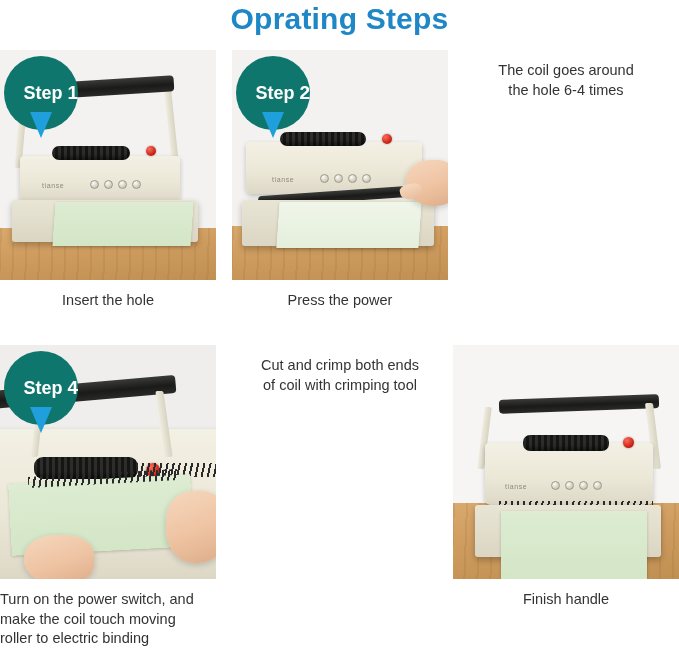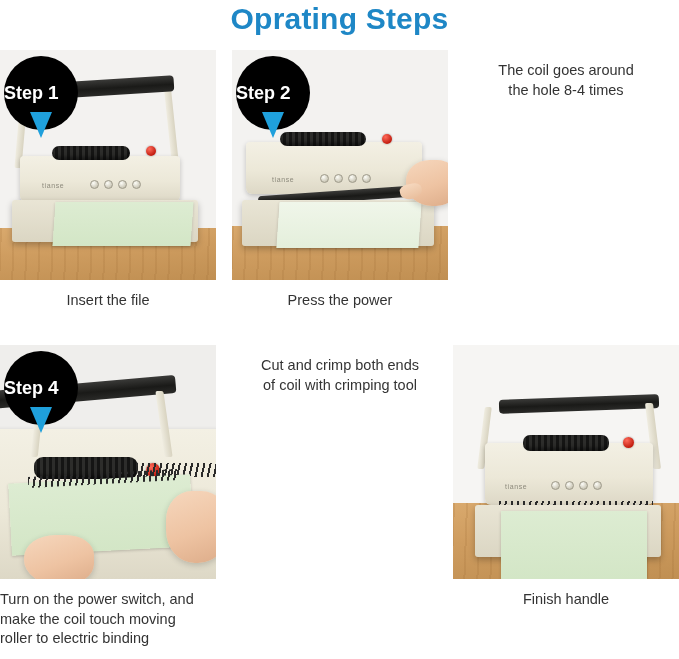--- a/index.html
+++ b/index.html
@@ -50,23 +50,23 @@
     text-align: center;
     white-space: pre-line;
   }
   .caption.left { text-align: left; }
 
   
   .badge {
     position: absolute; left: 4px; top: 6px;
     width: 74px; height: 74px;
     border-radius: 50%;
-    background: #000000;
+    background: #0f766e;
     z-index: 8;
-    display: flex; align-items: center; justify-content: flex-start;
+    display: flex; align-items: center; justify-content: flex-end;
   }
   .badge .tail {
     position: absolute; left: 50%; top: 56px;
     width: 0; height: 0;
     margin-left: -11px;
     border-left: 11px solid transparent;
     border-right: 11px solid transparent;
     border-top: 26px solid #1fa0dc;
   }
   .badge .btxt {
@@ -207,21 +207,21 @@
           <div class="dial" style="left:132px;top:130px;width:9px;height:9px;"></div>
           <div class="mach-base" style="left:12px;top:150px;width:186px;height:42px;"></div>
           <div class="paper" style="left:54px;top:152px;width:138px;height:44px;transform:skewX(-4deg);"></div>
           <div class="badge">
             <span class="tail"></span>
             <span class="btxt">
               <span>Step</span> <b>1</b>
             </span>
           </div>
         </div>
-        <div class="caption">Insert the file</div>
+        <div class="caption">Insert the hole</div>
       </div>
 
       <div class="cell col-2">
         <div class="photo">
           <div class="wall" style="height:176px;"></div>
           <div class="desk" style="top:176px;height:54px;">
             <div class="deskgrain"></div>
           </div>
           <div class="mach-body" style="left:14px;top:92px;width:176px;height:52px;"></div>
           <div class="roller" style="left:48px;top:82px;width:86px;height:14px;"></div>
@@ -241,21 +241,21 @@
             <span class="btxt">
               <span>Step</span> <b>2</b>
             </span>
           </div>
         </div>
         <div class="caption">Press the power</div>
       </div>
 
       <div class="cell col-3">
         <div class="caption">The coil goes around
-the hole 8-4 times</div>
+the hole 6-4 times</div>
       </div>
     </div>
 
     <div class="row row-2">
 
       <div class="cell col-1">
         <div class="photo">
           <div class="wall" style="height:90px;background:#efeeec;"></div>
           <div class="mach-body" style="left:-10px;top:84px;width:230px;height:150px;border-radius:0;"></div>
           <div class="handle-bar" style="left:-10px;top:38px;width:186px;height:18px;transform:rotate(-5deg);"></div>

